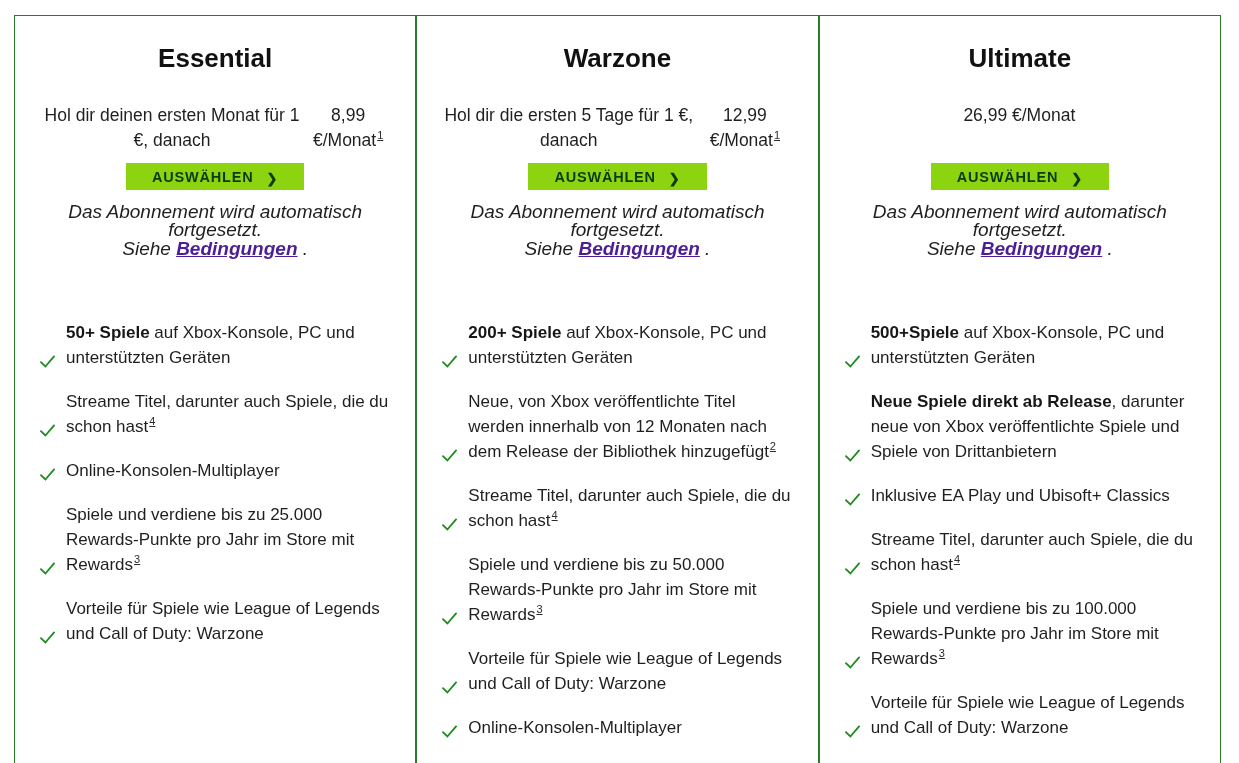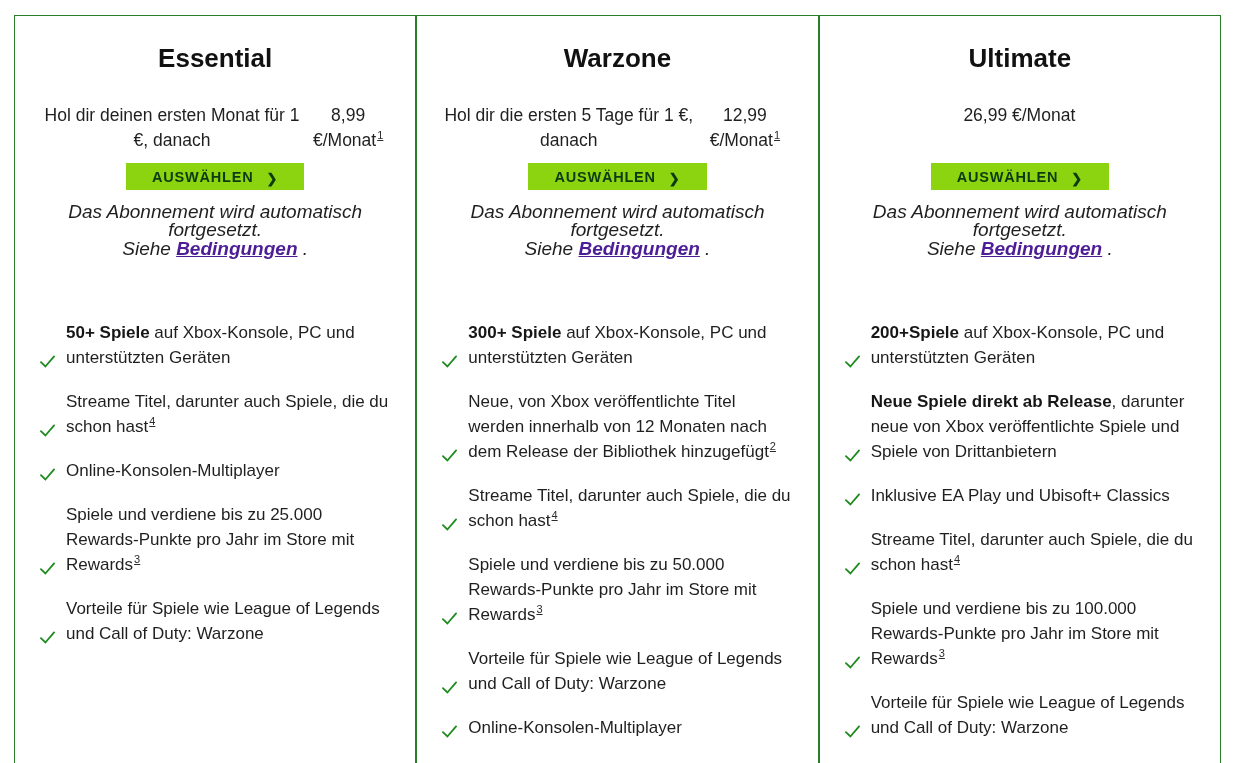--- a/index.html
+++ b/index.html
@@ -187,21 +187,21 @@
       <span>Das Abonnement wird automatisch fortgesetzt.</span><br>
       <span>Siehe </span><a class="terms-link">Bedingungen</a><span> .</span>
     </p>
     <ul class="features">
         <li>
           <span class="check">
             <svg viewBox="0 0 16 16" aria-hidden="true">
               <path d="M1.8 8.6 L6 12.7 L14.2 3.2" fill="none" stroke="#1f8b1f" stroke-width="1.7" stroke-linecap="round"></path>
             </svg>
           </span>
-          <span class="feature-text"><b>300+ Spiele</b><span> auf Xbox-Konsole, PC und unterstützten Geräten</span></span>
+          <span class="feature-text"><b>200+ Spiele</b><span> auf Xbox-Konsole, PC und unterstützten Geräten</span></span>
         </li>
         <li>
           <span class="check">
             <svg viewBox="0 0 16 16" aria-hidden="true">
               <path d="M1.8 8.6 L6 12.7 L14.2 3.2" fill="none" stroke="#1f8b1f" stroke-width="1.7" stroke-linecap="round"></path>
             </svg>
           </span>
           <span class="feature-text"><span>Neue, von Xbox veröffentlichte Titel werden innerhalb von 12 Monaten nach dem Release der Bibliothek hinzugefügt</span><sup class="fnote">2</sup></span>
         </li>
         <li>
@@ -253,21 +253,21 @@
       <span>Das Abonnement wird automatisch fortgesetzt.</span><br>
       <span>Siehe </span><a class="terms-link">Bedingungen</a><span> .</span>
     </p>
     <ul class="features">
         <li>
           <span class="check">
             <svg viewBox="0 0 16 16" aria-hidden="true">
               <path d="M1.8 8.6 L6 12.7 L14.2 3.2" fill="none" stroke="#1f8b1f" stroke-width="1.7" stroke-linecap="round"></path>
             </svg>
           </span>
-          <span class="feature-text"><b>200+Spiele</b><span> auf Xbox-Konsole, PC und unterstützten Geräten</span></span>
+          <span class="feature-text"><b>500+Spiele</b><span> auf Xbox-Konsole, PC und unterstützten Geräten</span></span>
         </li>
         <li>
           <span class="check">
             <svg viewBox="0 0 16 16" aria-hidden="true">
               <path d="M1.8 8.6 L6 12.7 L14.2 3.2" fill="none" stroke="#1f8b1f" stroke-width="1.7" stroke-linecap="round"></path>
             </svg>
           </span>
           <span class="feature-text"><b>Neue Spiele direkt ab Release</b><span>, darunter neue von Xbox veröffentlichte Spiele und Spiele von Drittanbietern</span></span>
         </li>
         <li>

